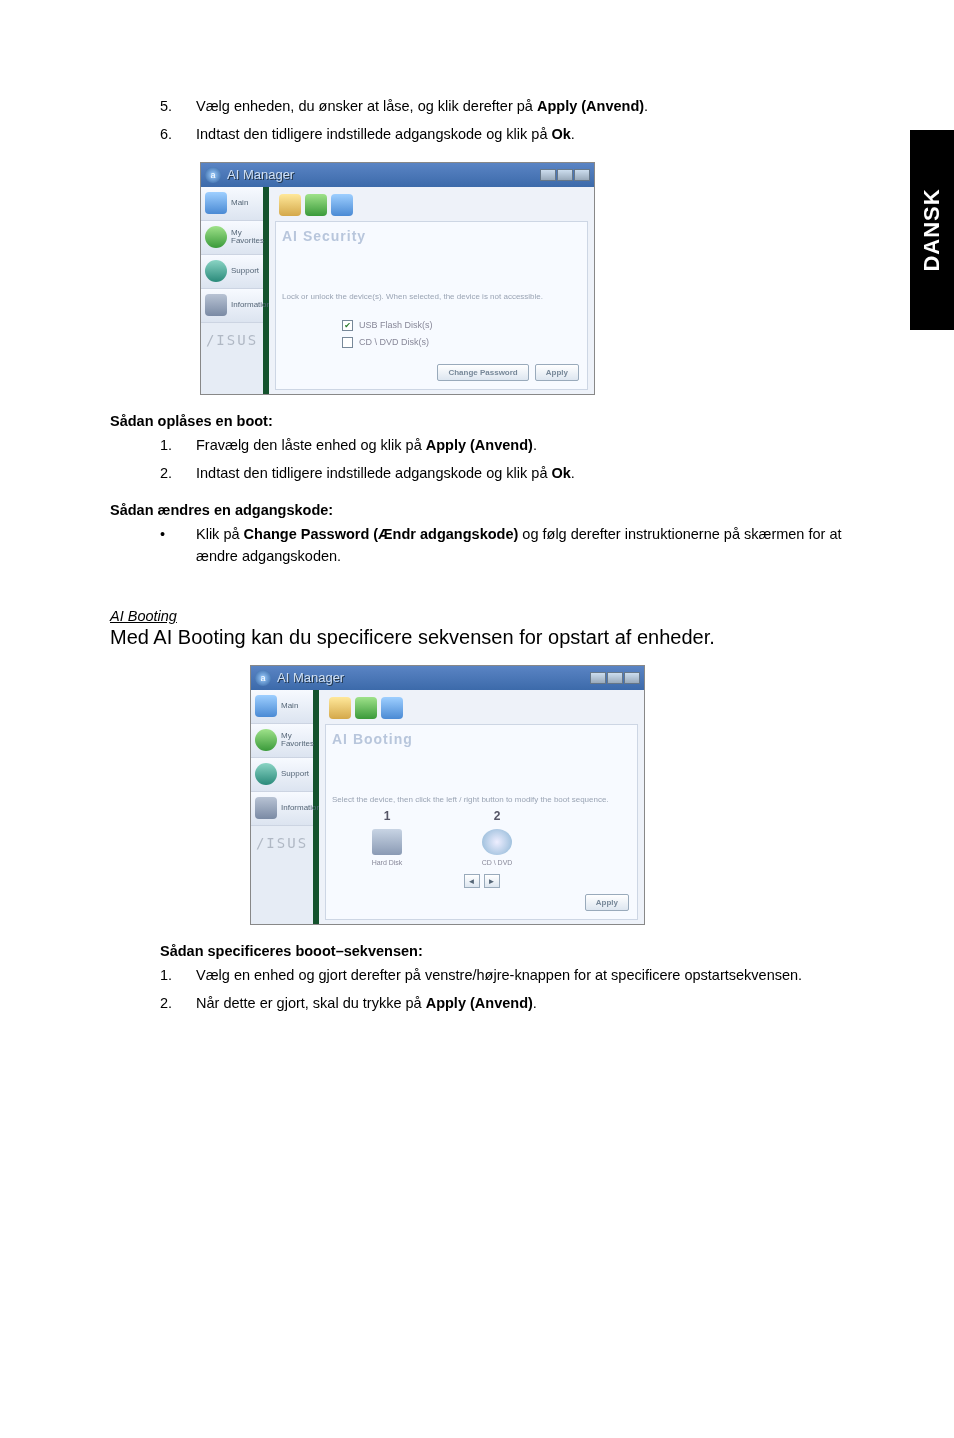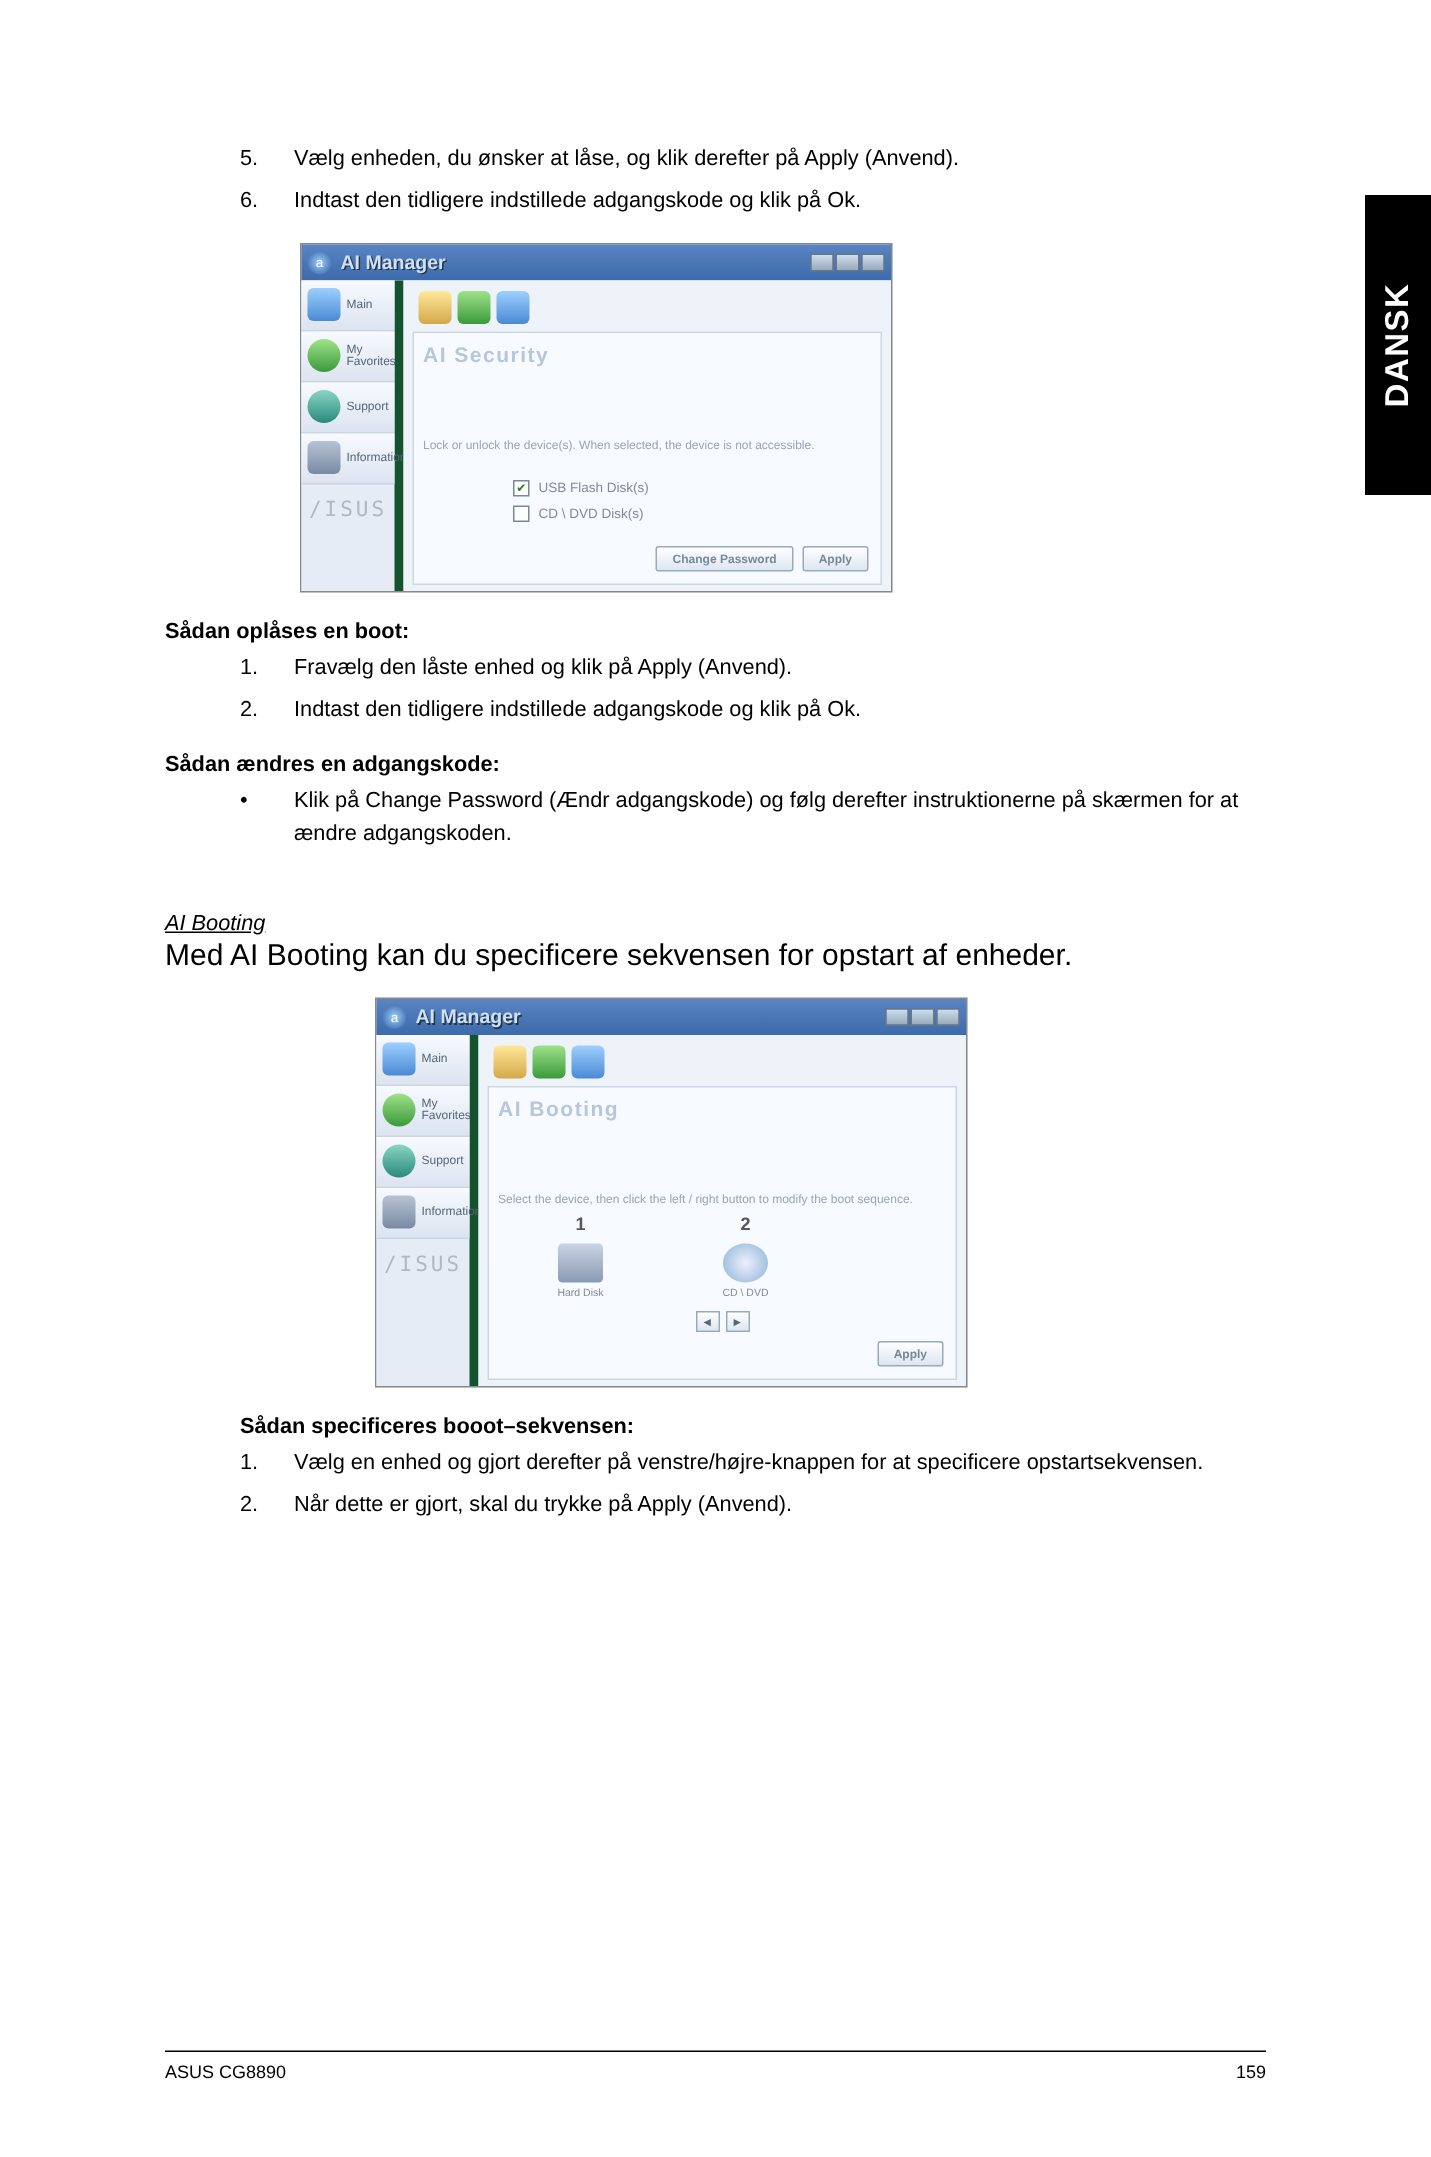--- a/index.html
+++ b/index.html
@@ -13,33 +13,33 @@
   .num-list { list-style: none; padding-left: 50px; }
   .num-list li { display: flex; margin: 6px 0; font-size: 14.5px; line-height: 1.5; }
   .num-list .li-num { width: 36px; flex-shrink: 0; }
   .num-list .li-text { flex: 1; }
   
   .bullet-list { list-style: none; padding-left: 50px; }
   .bullet-list li { display: flex; margin: 6px 0; font-size: 14.5px; line-height: 1.5; }
   .bullet-list .li-num { width: 36px; flex-shrink: 0; }
   .bullet-list .li-text { flex: 1; }
   
-  .bold { font-weight: normal; }
+  .bold { font-weight: bold; }
   
   h4 { font-weight: bold; font-size: 14.5px; margin-top: 18px; margin-bottom: 6px; }
   
   .section-underline { text-decoration: underline; font-style: italic; font-size: 14.5px; margin-top: 40px; }
   .section-desc { font-size: 20px; margin-top: 2px; margin-bottom: 14px; }
   
   .screenshot { margin: 16px 0 16px 90px; width: 395px; border: 1px solid #888; background: #e8edf5; font-size: 9px; color: #666; }
   .screenshot.sc2 { margin-left: 140px; width: 395px; }
   
   .ss-titlebar { height: 24px; background: linear-gradient(#5a84c4, #3c6aaa); display: flex; align-items: center; padding: 0 4px; }
   .ss-titlebar .logo { width: 16px; height: 16px; background: radial-gradient(circle, #9ecfff, #2a5a9a); border-radius: 50%; margin-right: 6px; display:flex; align-items:center; justify-content:center; color:#fff; font-size:9px; }
-  .ss-title { color: #cfe0f5; font-size: 13px; font-weight: bold; text-shadow: 1px 1px 0 #234; }
+  .ss-title { color: #cfe0f5; font-size: 13px; font-weight: normal; text-shadow: 1px 1px 0 #234; }
   .ss-winbtns { margin-left: auto; display:flex; gap:1px; }
   .ss-winbtn { width: 16px; height: 12px; background: linear-gradient(#cde,#9ab); border:1px solid #678; }
   
   .ss-body { display: flex; background: #e6ecf5; }
   .ss-sidebar { width: 68px; border-right: 6px solid #14532d; }
   .ss-side-item { height: 34px; display: flex; align-items: center; gap: 4px; padding: 2px 4px; border-bottom: 1px solid #ccd4e2; background: linear-gradient(#f7faff,#dce4f0); }
   .ss-side-icon { width: 22px; height: 22px; border-radius: 4px; flex-shrink:0; }
   .ss-side-icon.blue { background: linear-gradient(#9ecfff,#4a8ad4); }
   .ss-side-icon.green { background: linear-gradient(#9fe28a,#3a9a3a); border-radius: 50%; }
   .ss-side-icon.teal { background: linear-gradient(#8ad4c4,#2a8a7a); border-radius: 50%; }
@@ -261,18 +261,14 @@
       </span>
     </li>
     <li>
       <span class="li-num">2.</span>
       <span class="li-text">
         <span>Når dette er gjort, skal du trykke på </span><span class="bold">Apply (Anvend)</span><span>.</span>
       </span>
     </li>
   </ol>
 
-  <div class="page-footer">
-    <span>ASUS CG8890</span>
-    <span>159</span>
-  </div>
 
 </div>
 
 </body></html>

